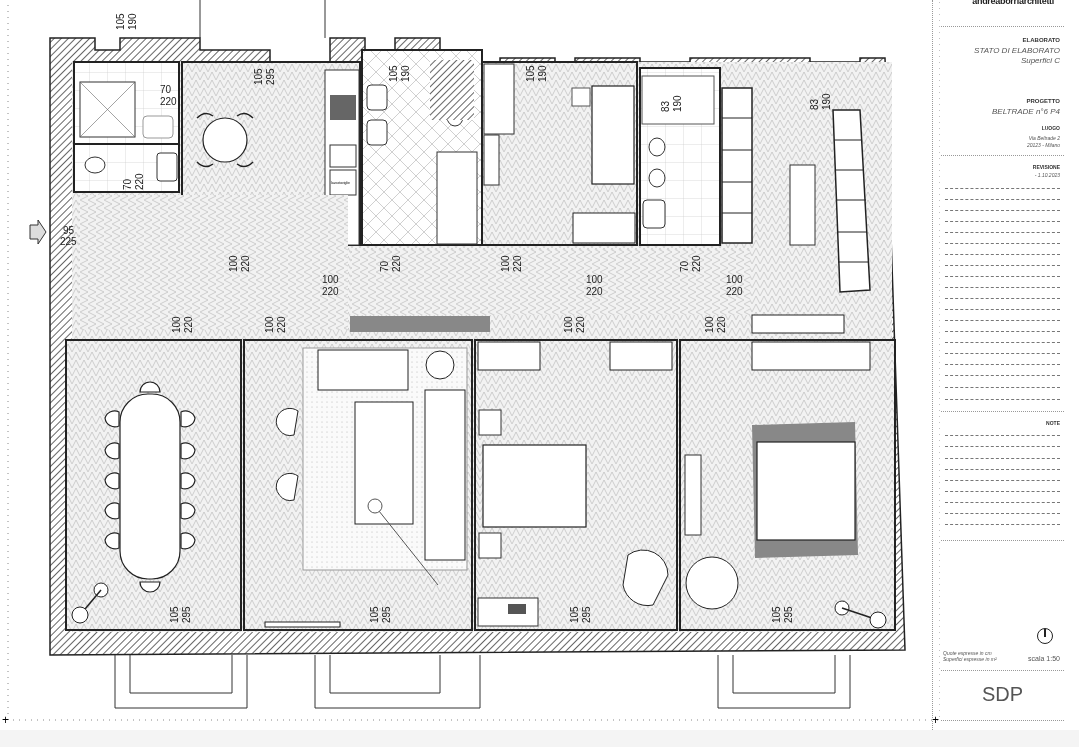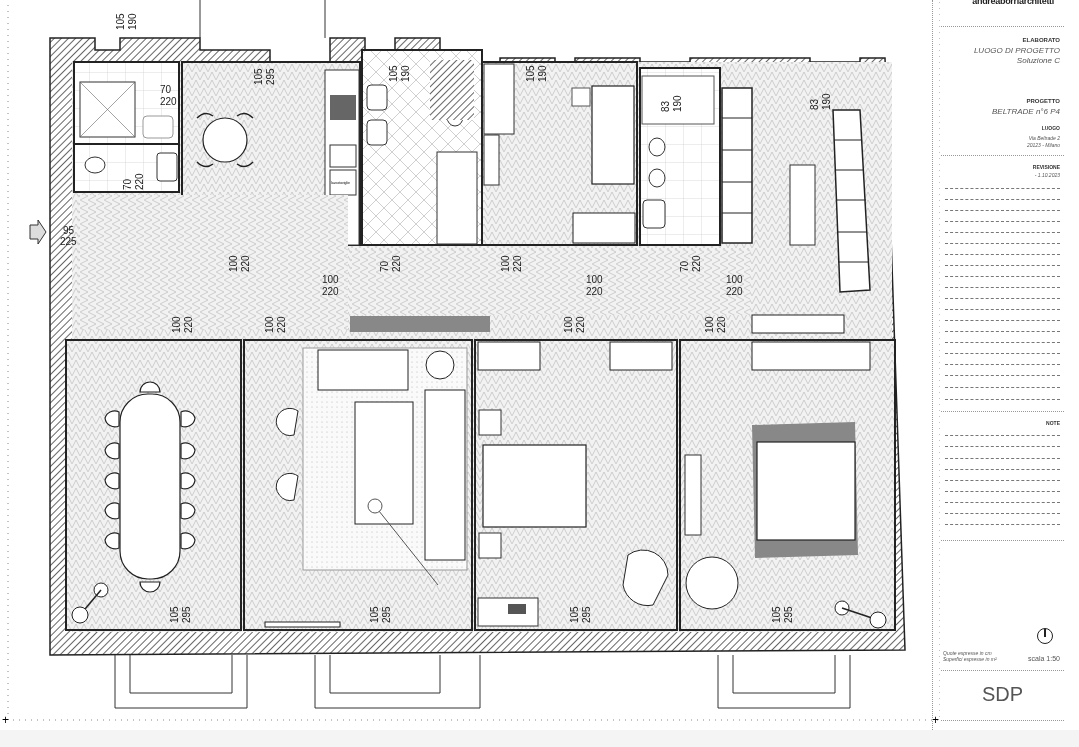--- a/index.html
+++ b/index.html
@@ -224,22 +224,22 @@
       <text transform="translate(590,623) rotate(-90)">295</text>
       <text transform="translate(780,623) rotate(-90)">105</text>
       <text transform="translate(792,623) rotate(-90)">295</text>
     </g>
   </svg>
 
   <div class="titleblock">
     <div class="tb-logo">andreaborriarchitetti</div>
     <div class="tb-sep" style="top:26px"></div>
     <div class="tb-label" style="top:37px">ELABORATO</div>
-    <div class="tb-value" style="top:46px">LUOGO DI PROGETTO</div>
-    <div class="tb-value" style="top:56px">Soluzione C</div>
+    <div class="tb-value" style="top:46px">STATO DI ELABORATO</div>
+    <div class="tb-value" style="top:56px">Superfici C</div>
     <div class="tb-label" style="top:98px">PROGETTO</div>
     <div class="tb-value" style="top:107px">BELTRADE n°6 P4</div>
     <div class="tb-label" style="top:125px;font-size:5px">LUOGO</div>
     <div class="tb-small" style="top:135px">Via Beltrade 2</div>
     <div class="tb-small" style="top:142px">20123 - Milano</div>
     <div class="tb-sep" style="top:155px"></div>
     <div class="tb-label" style="top:164px;font-size:5px">REVISIONE</div>
     <div class="tb-small" style="top:172px">- 1.10.2023</div>
 
     <div class="tb-line" style="top:188px"></div>

